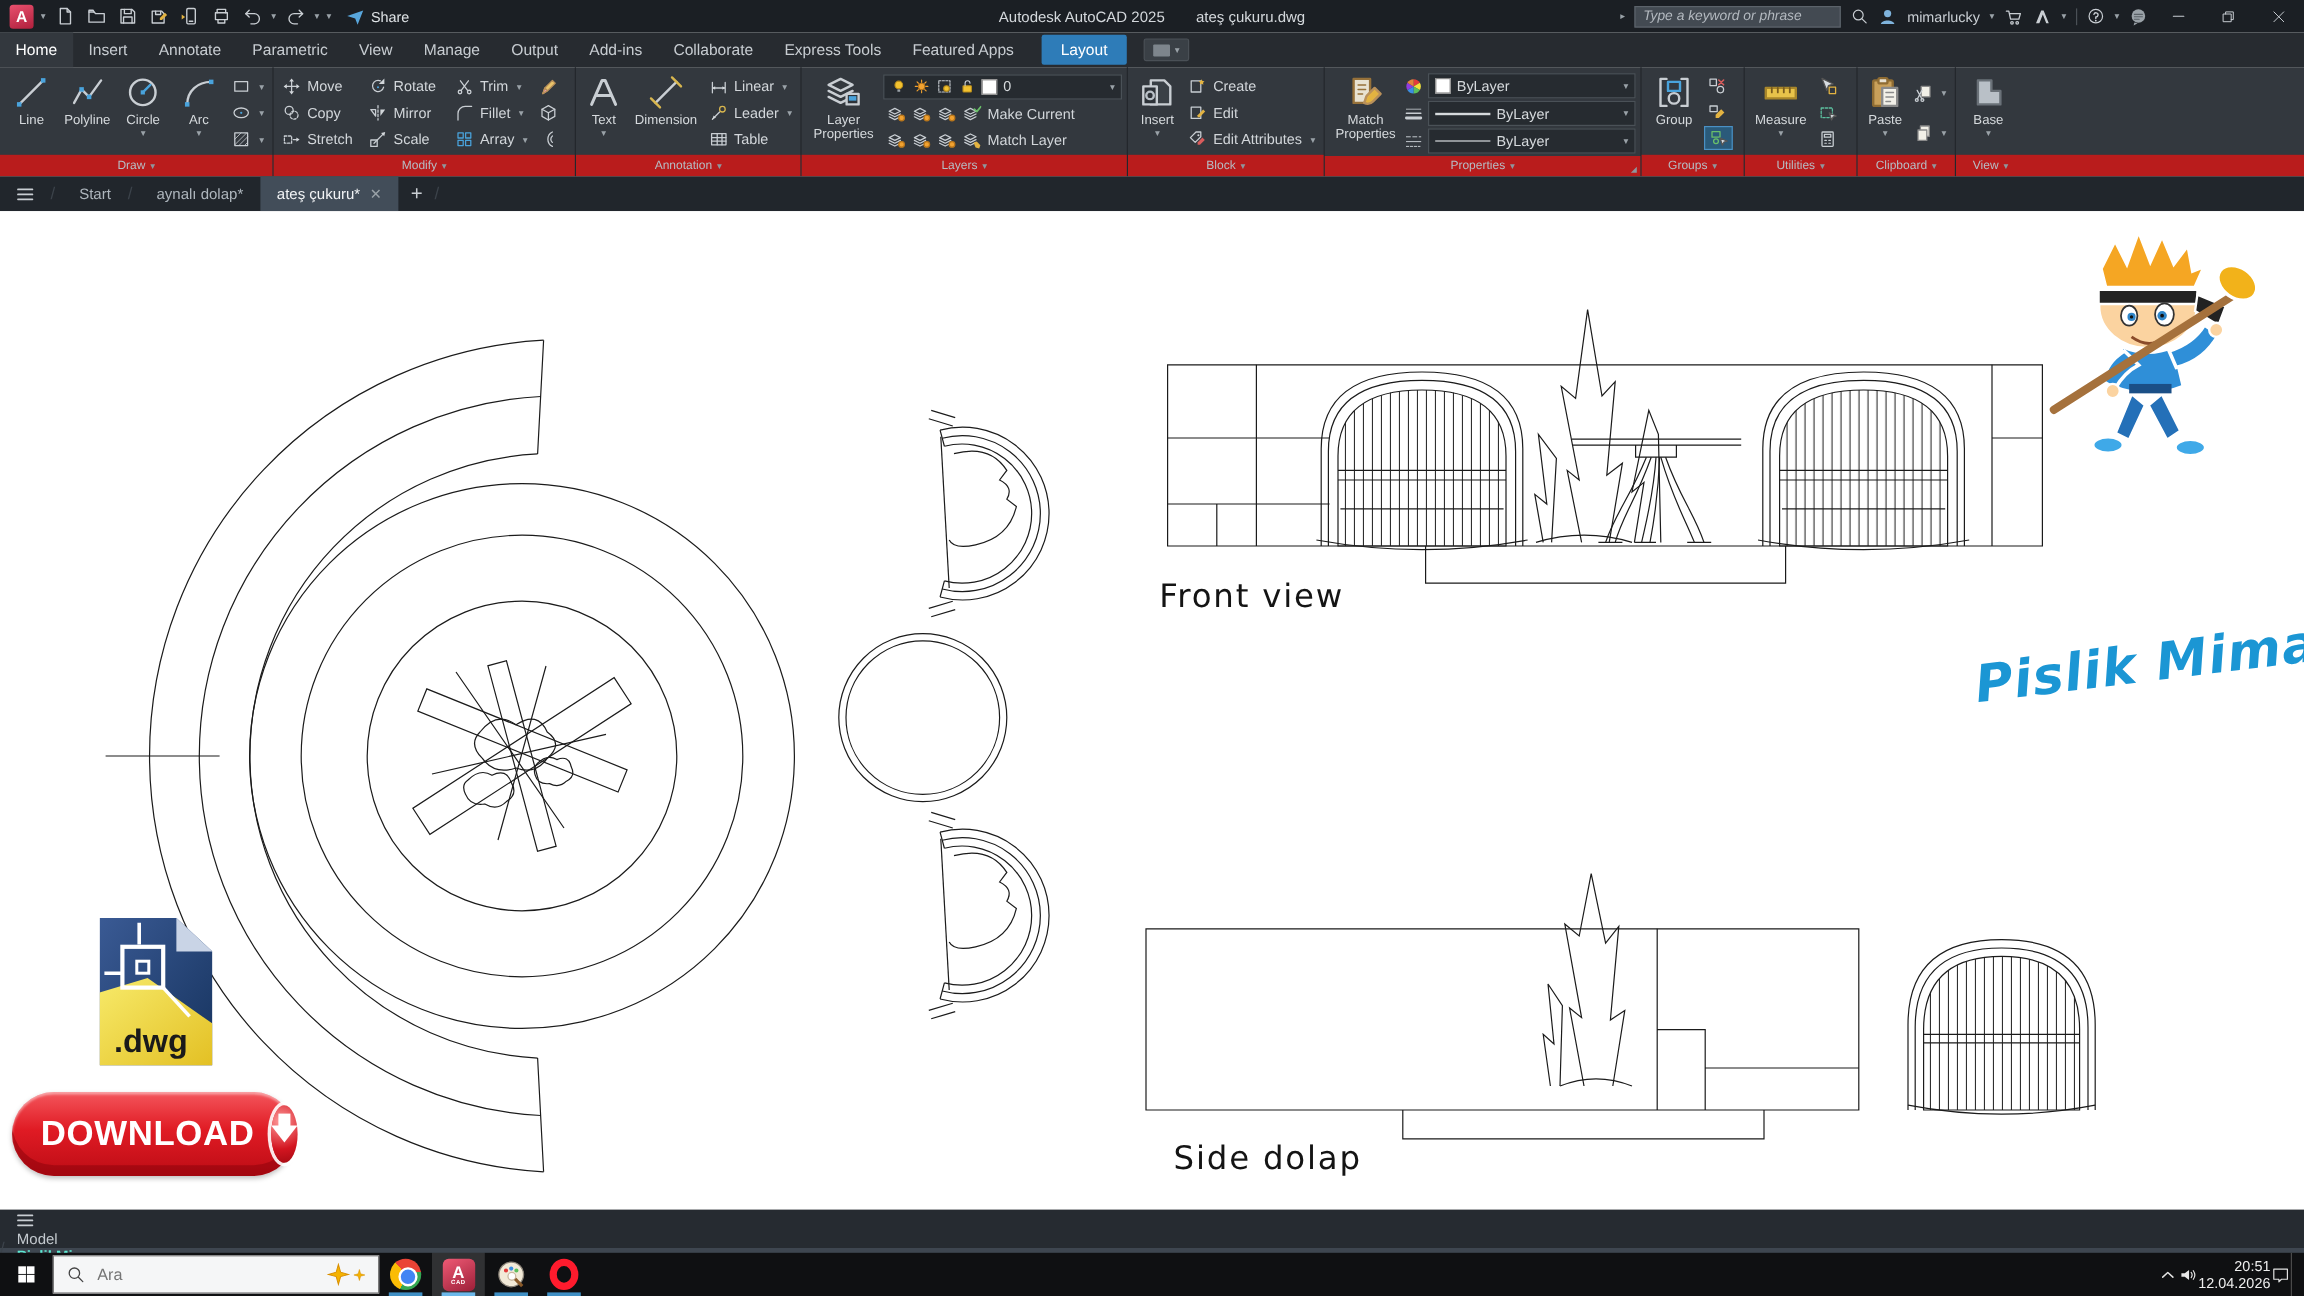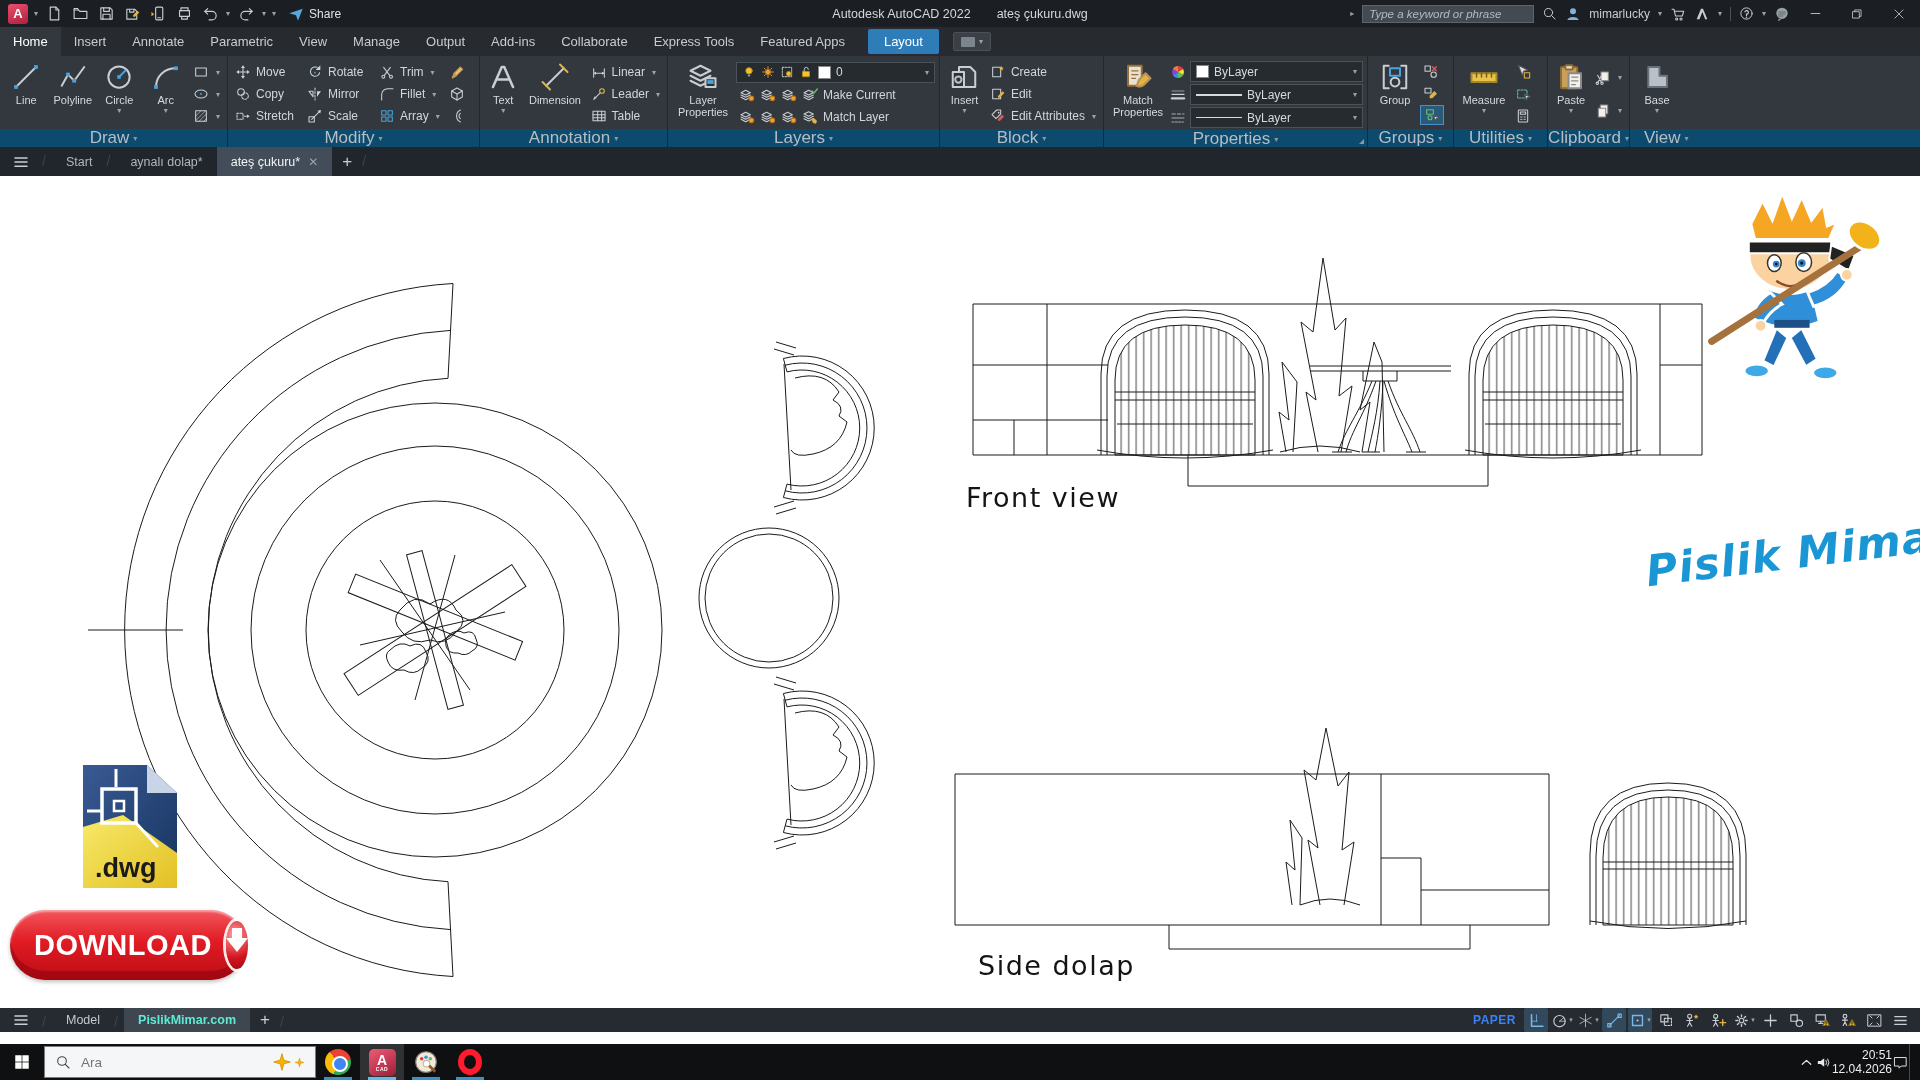--- a/index.html
+++ b/index.html
@@ -24,21 +24,21 @@
   .menubar{position:absolute;top:27px;left:0;width:1920px;height:29px;background:#272b30;display:flex;align-items:stretch;color:#c7ccd1;font-size:13px;}
   .mtab{display:flex;align-items:center;padding:0 13px;cursor:default;}
   .mtab.active{background:#33383e;color:#fff;}
   .mtab.contextual{background:#2e7cb8;color:#fff;margin:2px 6px 2px 10px;border-radius:2px;padding:0 16px;}
   .mswitch{display:flex;align-items:center;gap:4px;background:#3a4046;border:1px solid #4a5056;margin:5px 0 5px 8px;padding:0 7px;border-radius:2px;}
   .mswitch .sw{width:14px;height:10px;background:#7d8argba;background:#7d858c;border-radius:1px;}
   
   .ribbon{position:absolute;top:56px;left:0;width:1920px;height:91px;background:#33383e;display:flex;}
   .rpanel{position:relative;height:91px;border-right:1px solid #23272c;display:flex;flex-direction:column;}
   .rbody{flex:1;display:flex;align-items:stretch;padding:3px 4px 0 4px;gap:2px;}
-  .ptitle{height:18px;background:#0c4a6e;display:flex;align-items:center;justify-content:center;gap:4px;color:#b6bdc4;font-size:17px;}
+  .ptitle{height:18px;background:#b91c1c;display:flex;align-items:center;justify-content:center;gap:4px;color:#b6bdc4;font-size:10px;}
   .ptitle::after{content:"▾";font-size:8px;color:#8f969d;}
   .rbig{width:56px;display:flex;flex-direction:column;align-items:center;justify-content:flex-start;padding-top:3px;gap:2px;color:#d6dadd;font-size:11px;text-align:center;line-height:1.1;}
   .rbig svg{width:30px;height:30px;}
   .rbig.dd::after{content:"▾";font-size:8px;color:#9aa2a8;margin-top:-1px;}
   .rcol{display:flex;flex-direction:column;justify-content:space-around;padding:2px 0;}
   .rsm{display:flex;align-items:center;gap:5px;color:#d2d6da;font-size:12px;padding:1px 3px;white-space:nowrap;}
   .rsm svg{width:16px;height:16px;flex:none;}
   .rsm.dd::after{content:"▾";font-size:8px;color:#9aa2a8;margin-left:2px;}
   .combo{display:flex;align-items:center;gap:5px;background:#262b30;border:1px solid #4a5157;height:21px;padding:0 5px;color:#d6dadd;font-size:12px;}
   .combo .spacer{flex:1;}
@@ -57,21 +57,21 @@
   .fburger{display:flex;align-items:center;padding:0 12px;}
   
   .canvas{position:absolute;top:176px;left:0;width:1920px;height:832px;background:#ffffff;}
   .viewlabel{position:absolute;color:#141414;font-size:27px;letter-spacing:1.5px;font-family:"DejaVu Sans",sans-serif;}
   .watermark{position:absolute;left:1645px;top:352px;width:300px;transform:rotate(-7deg);color:#1b96d4;font-size:43px;font-weight:bold;font-style:italic;letter-spacing:1px;font-family:"DejaVu Sans",sans-serif;text-shadow:-2px 2px 0 #fff,2px -2px 0 #fff,2px 2px 0 #fff,-2px -2px 0 #fff,0 0 6px #fff;white-space:nowrap;}
   .dlbtn{position:absolute;left:10px;top:910px;width:236px;height:70px;border-radius:36px;background:linear-gradient(#f4565c 0%,#e01b24 45%,#bd0c15 100%);box-shadow:inset 0 -9px 0 rgba(130,0,8,.45),inset 0 2px 2px rgba(255,255,255,.45),0 2px 4px rgba(0,0,0,.25);display:flex;align-items:center;padding-left:24px;gap:14px;color:#fff;font-weight:bold;font-size:29px;letter-spacing:.5px;}
   .dlcirc{width:48px;height:48px;border-radius:50%;background:radial-gradient(circle at 35% 28%,#ff9a9a,#d31520 62%,#a30a12);box-shadow:0 0 0 3px rgba(255,255,255,.9);display:flex;align-items:center;justify-content:center;}
   .dlarrow{width:0;height:0;border-left:11px solid transparent;border-right:11px solid transparent;border-top:14px solid #fff;position:relative;}
   .dlarrow::before{content:"";position:absolute;left:-5px;top:-24px;width:10px;height:11px;background:#fff;}
   
-  .bottombar{position:absolute;top:1008px;left:0;width:1920px;height:24px;background:#262b31;display:flex;align-items:stretch;color:#c3c9ce;font-size:12.5px;}
+  .bottombar{position:absolute;top:1008px;left:0;width:1920px;height:36px;background:#262b31;display:flex;align-items:stretch;color:#c3c9ce;font-size:12.5px;flex-direction:column;}
   .bt{display:flex;align-items:center;padding:0 14px;}
   .bt.active{background:#3e4650;color:#5eead4;font-weight:bold;}
   .statusR{margin-left:auto;display:flex;align-items:center;gap:2px;padding-right:8px;}
   .paper{color:#3b82f6;font-size:12px;margin-right:6px;letter-spacing:.5px;font-weight:bold;}
   .sbtn{height:24px;min-width:24px;display:flex;align-items:center;justify-content:center;gap:1px;border-radius:2px;}
   .sbtn svg{width:17px;height:17px;}
   .sbtn.blue{background:#32495c;}
   .sbtn.blue svg{stroke:#79b7e8;}
   .sbtn .caret{font-size:7px;}
   
@@ -558,21 +558,21 @@
       <span class="caret">▾</span>
       <span class="caret">▾</span>
       <div class="share">
         <svg class="ic" width="16" height="16">
             <use href="#i-plane"></use>
           </svg>
         <span>Share</span>
       </div>
     </div>
     <div class="tb-center">
-      <span>Autodesk AutoCAD 2022</span><b>ateş çukuru.dwg</b>
+      <span>Autodesk AutoCAD 2025</span><b>ateş çukuru.dwg</b>
     </div>
     <div class="tb-right">
       <span class="caret">▸</span>
       <input class="tbsearch" placeholder="Type a keyword or phrase" style="">
       <svg class="ic" width="15" height="15">
           <use href="#i-search"></use>
         </svg>
       <svg class="ic" width="16" height="16">
           <use href="#i-user"></use>
         </svg>

